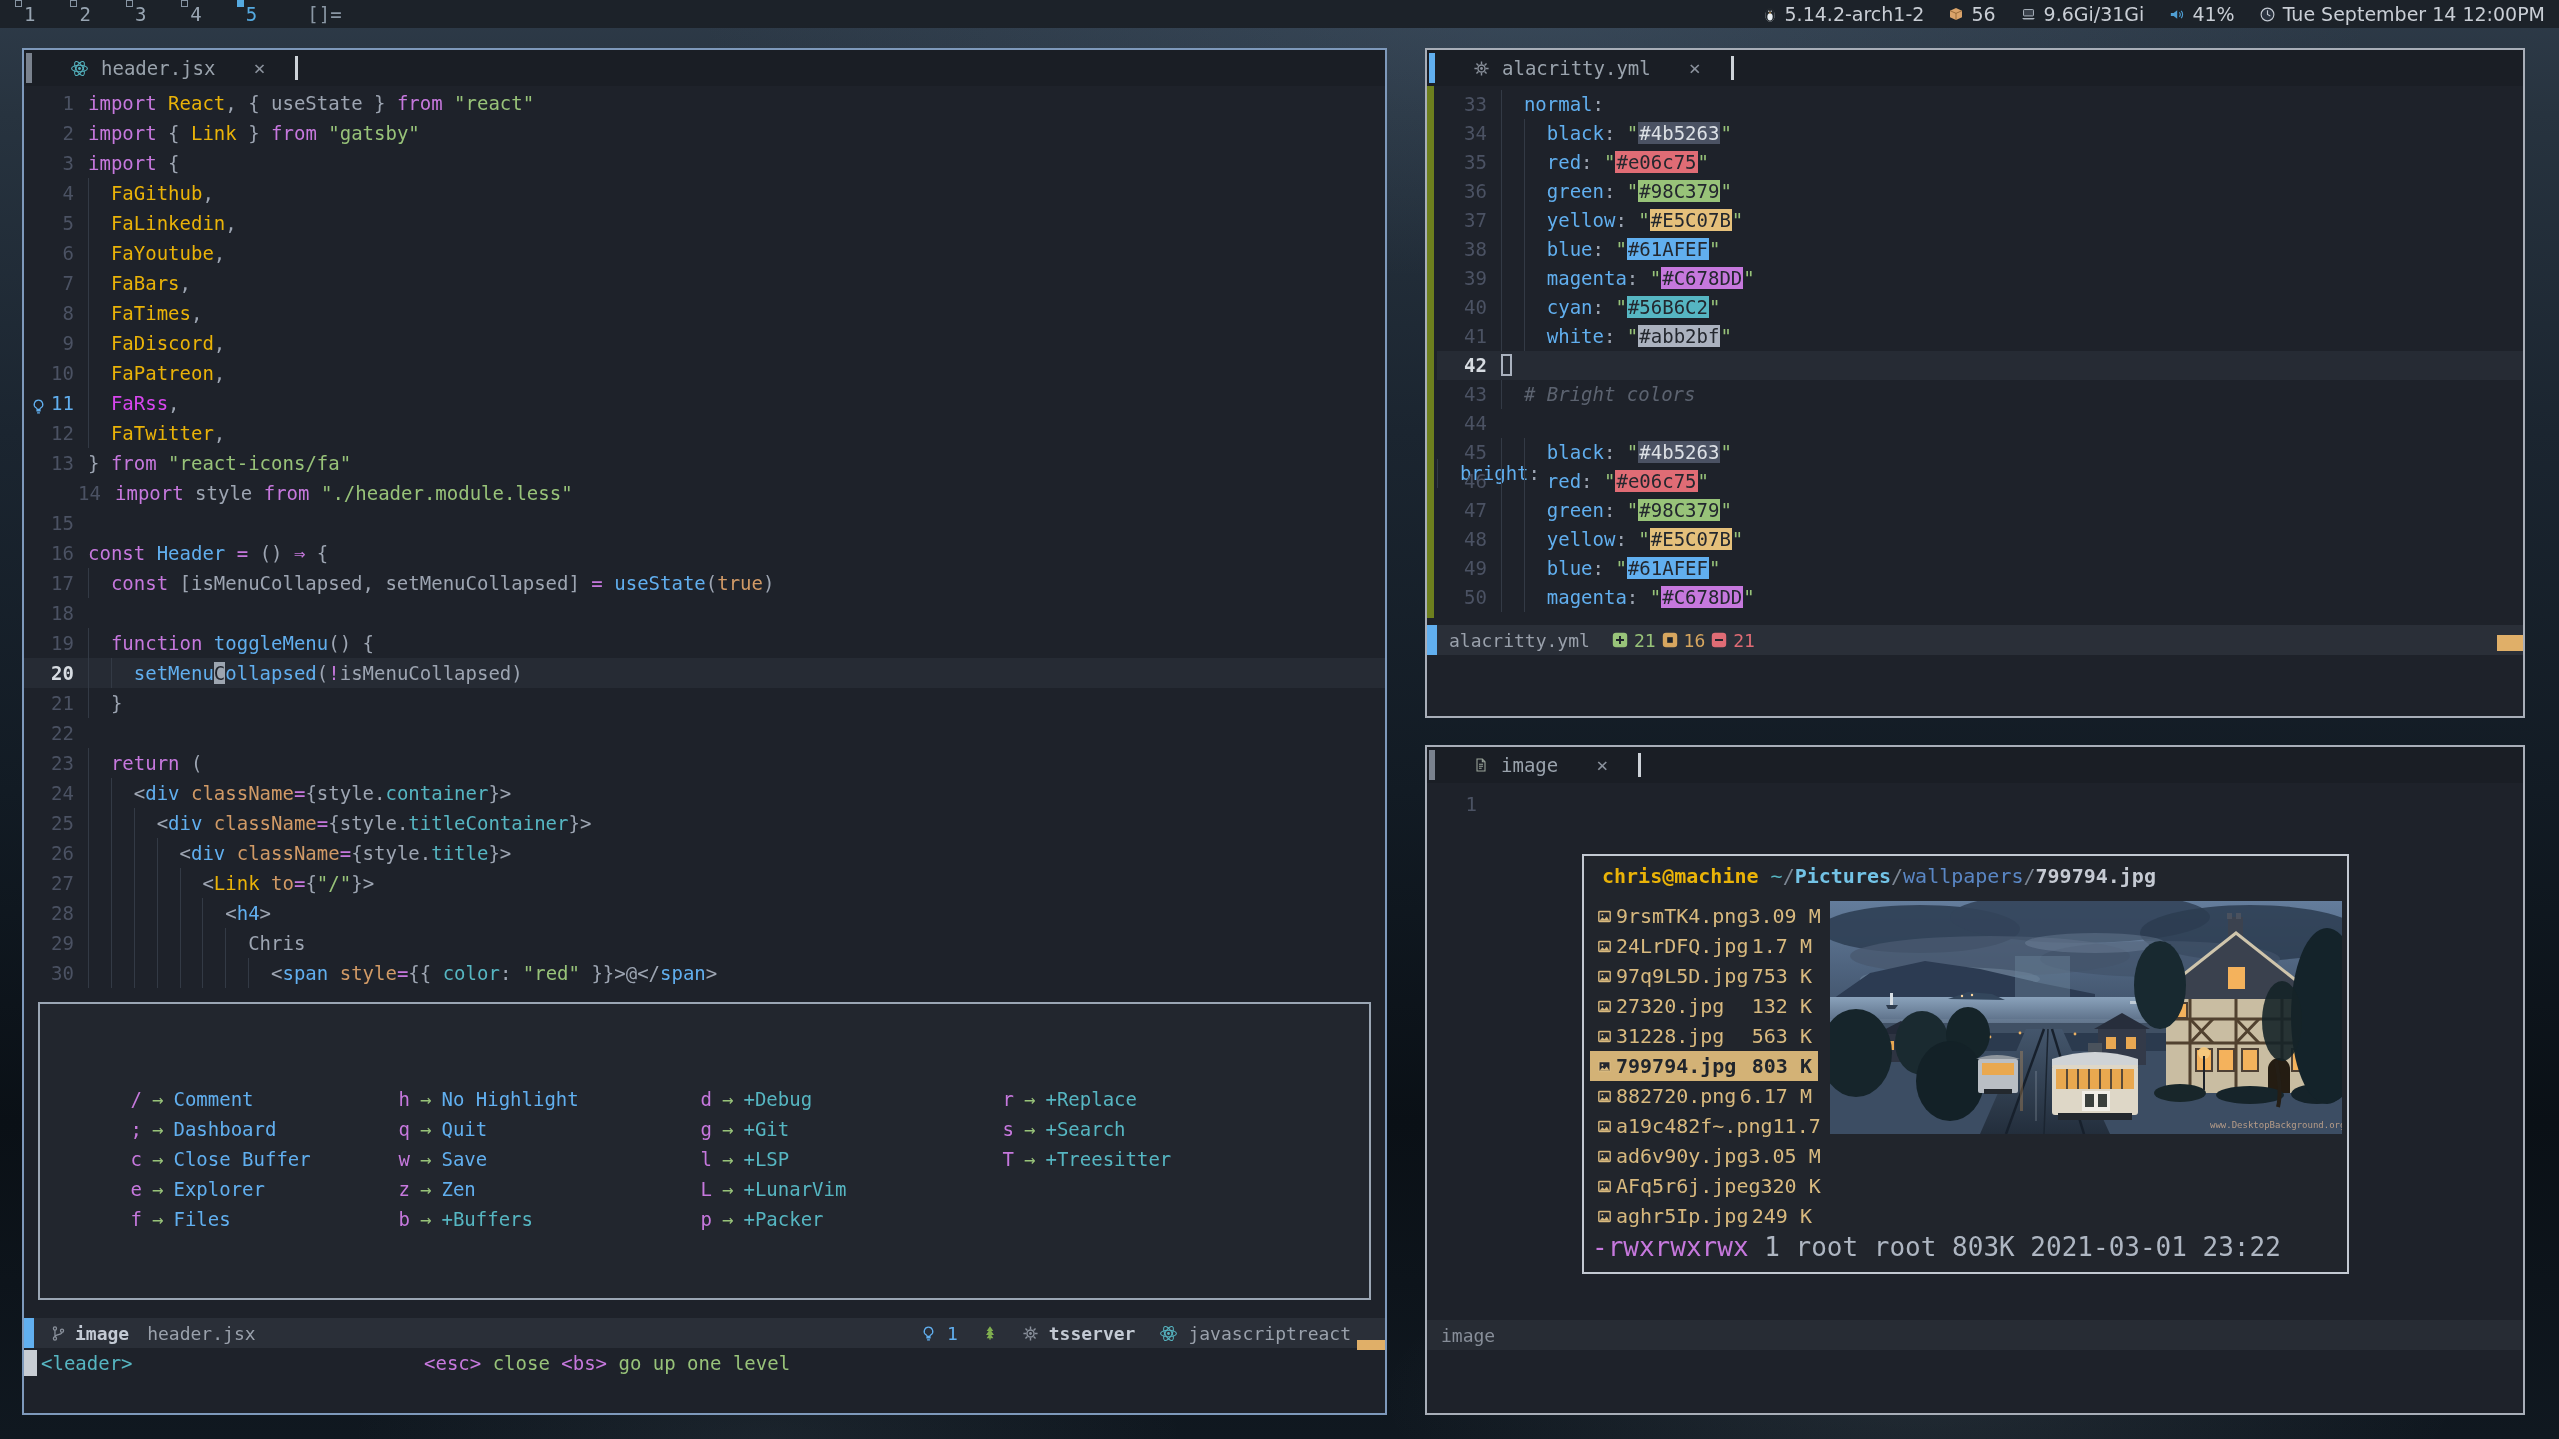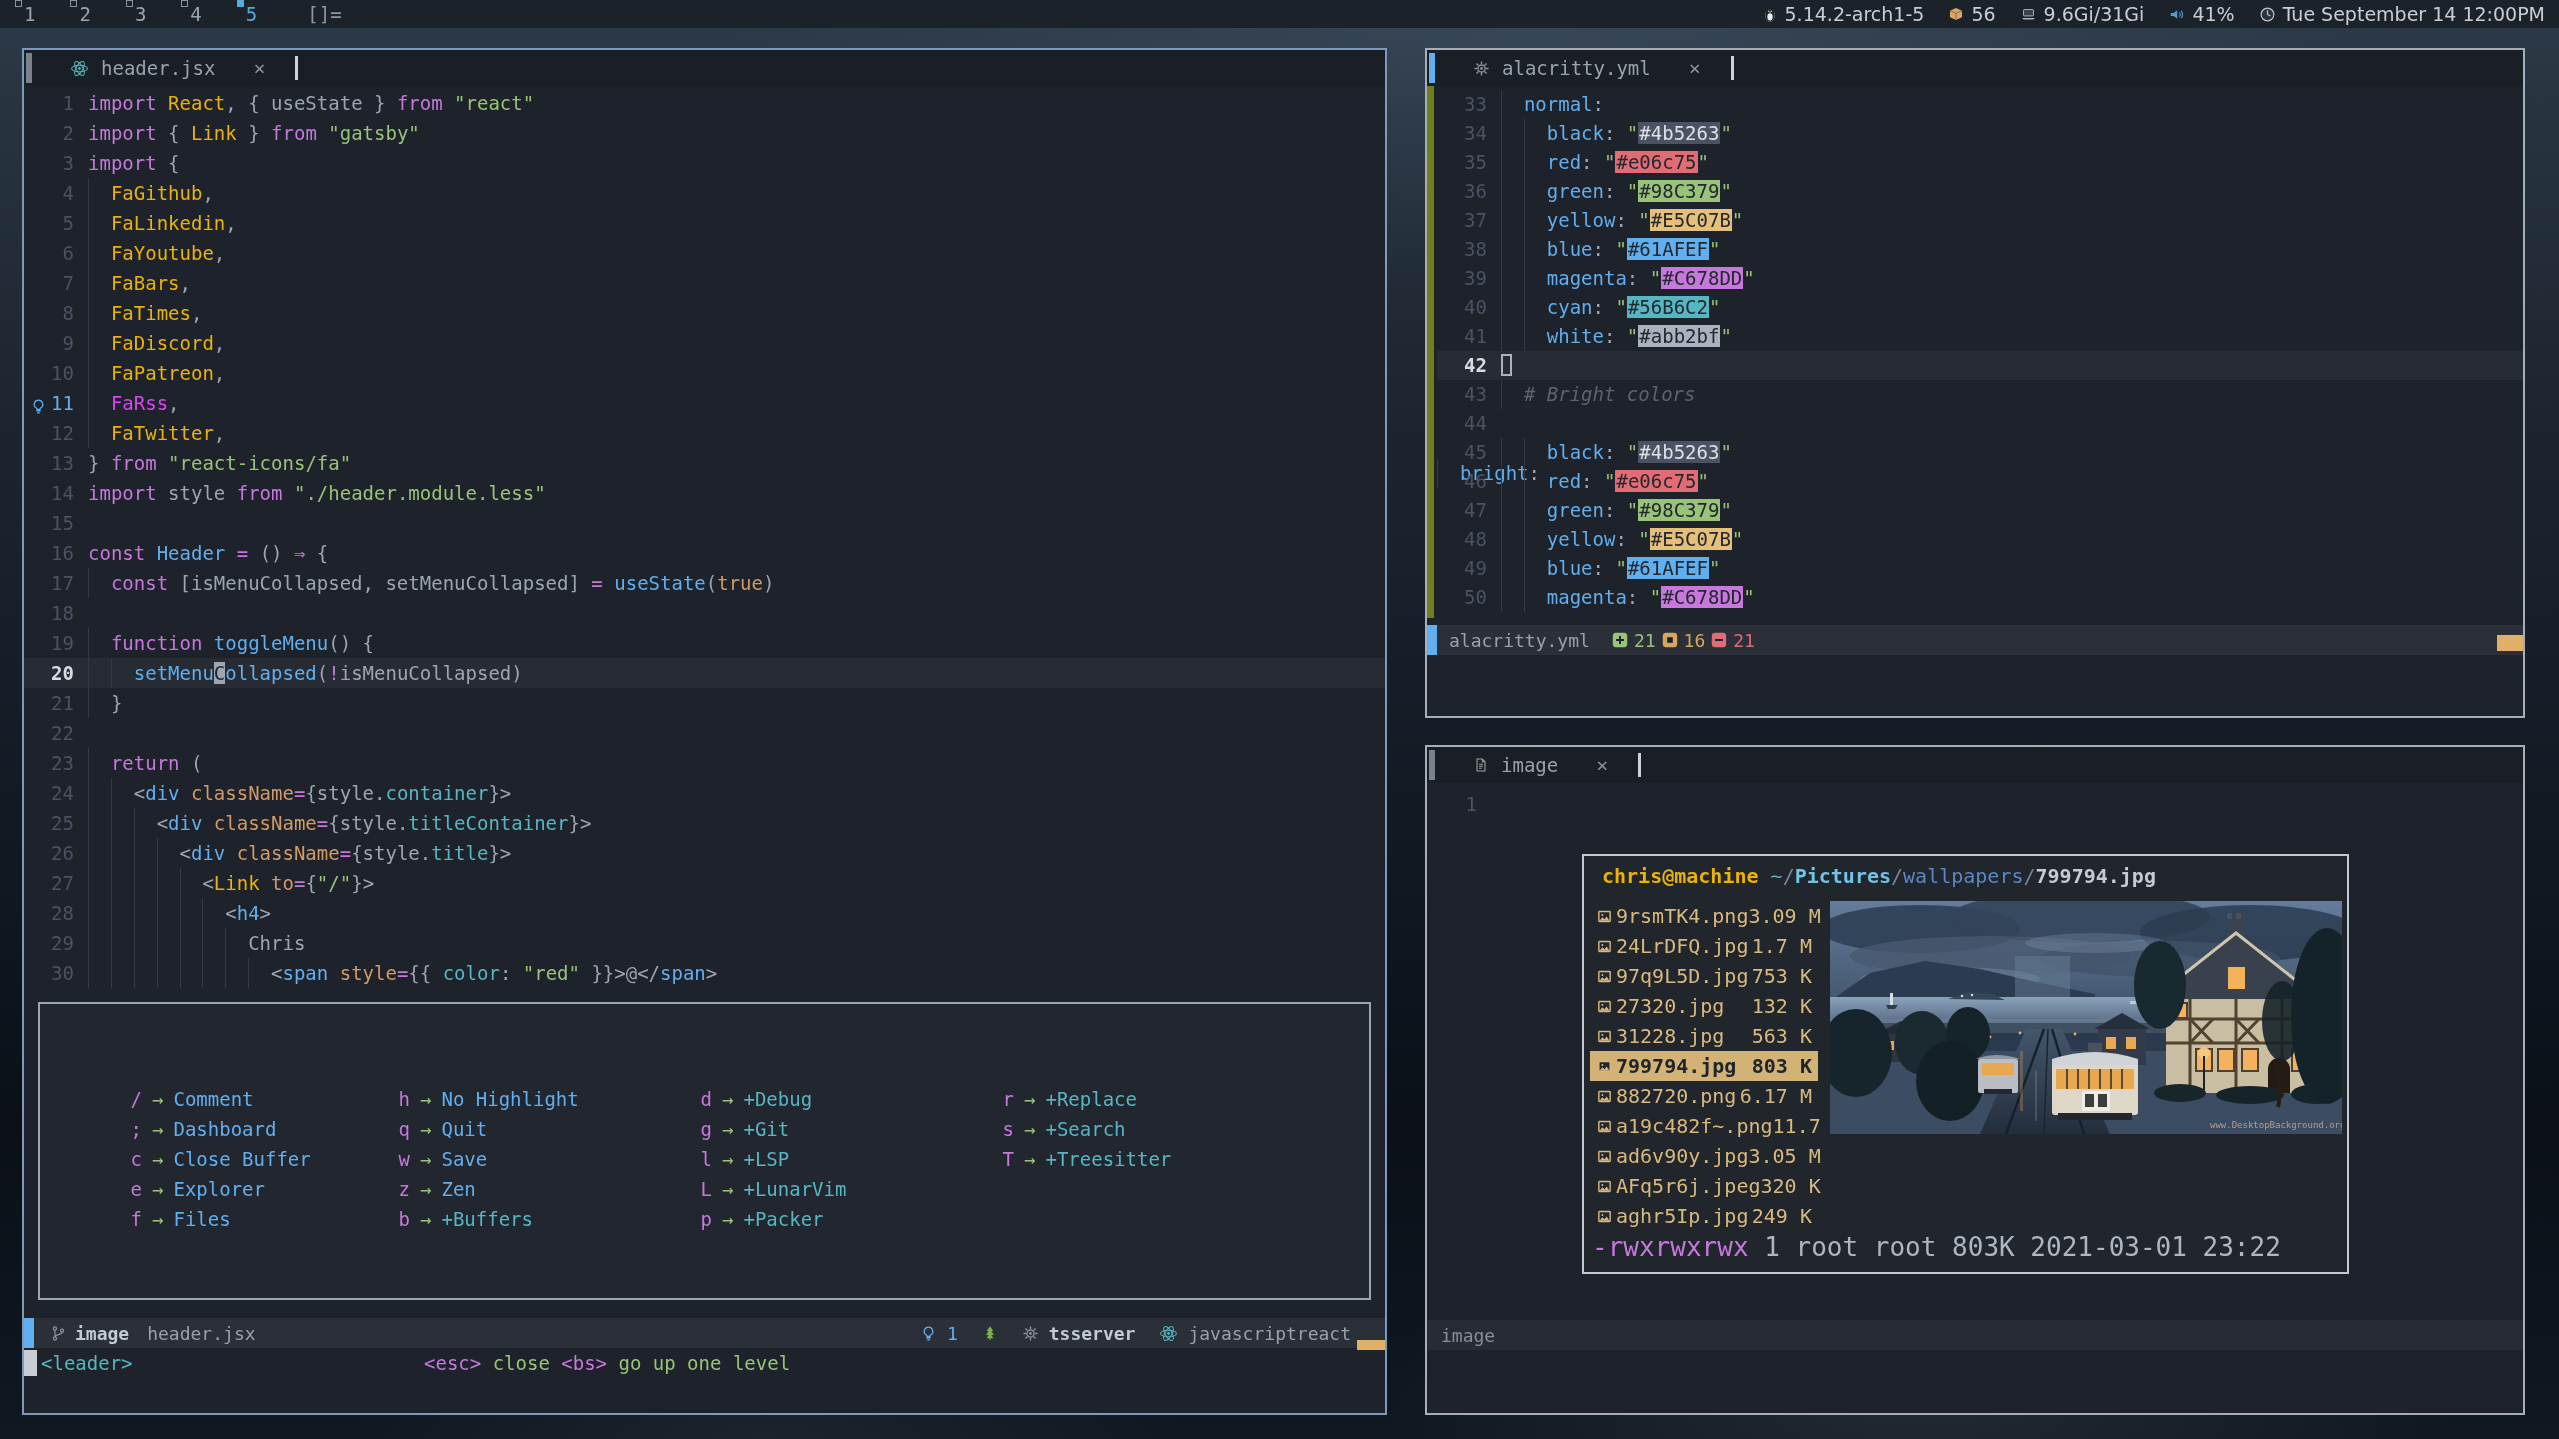--- a/index.html
+++ b/index.html
@@ -122,21 +122,21 @@
           <svg viewBox="0 0 24 24" width="16" height="17">
             <ellipse cx="12" cy="13" rx="7" ry="9.5" fill="#e8eef2"></ellipse>
             <path d="M12 2c-4.2 0-7 4.2-7 11 0 5 3 9.5 7 9.5z" fill="#20262c"></path>
             <path d="M12 2c4.2 0 7 4.2 7 11 0 5-3 9.5-7 9.5z" fill="#20262c"></path>
             <ellipse cx="12" cy="15.5" rx="4" ry="5.5" fill="#e8eef2"></ellipse>
             <circle cx="10.2" cy="7" r="1" fill="#fff"></circle>
             <circle cx="13.8" cy="7" r="1" fill="#fff"></circle>
             <path d="M10.3 9h3.4L12 11.2z" fill="#e8a33d"></path>
           </svg>
         </span>
-        <span>5.14.2-arch1-5</span>
+        <span>5.14.2-arch1-2</span>
       </span>
       <span class="titem">
         <span style="display: inline-flex;">
           <svg viewBox="0 0 24 24" width="16" height="16">
             <path d="M3 7l9-4 9 4v10l-9 4-9-4z" fill="#d9a36a"></path>
             <path d="M3 7l9 4 9-4M12 11v10" stroke="#8a6030" stroke-width="1.2" fill="none"></path>
           </svg>
         </span>
         <span>56</span>
       </span>
@@ -199,21 +199,21 @@
       <div class="crow" style="height: 30px; line-height: 30px;"><span class="lnum">7</span><span class="ltext"><div class="guide" style="left: 0ch;"></div><span class="t-p">  </span><span class="t-y">FaBars</span><span class="t-p">,</span></span></div>
       <div class="crow" style="height: 30px; line-height: 30px;"><span class="lnum">8</span><span class="ltext"><div class="guide" style="left: 0ch;"></div><span class="t-p">  </span><span class="t-y">FaTimes</span><span class="t-p">,</span></span></div>
       <div class="crow" style="height: 30px; line-height: 30px;"><span class="lnum">9</span><span class="ltext"><div class="guide" style="left: 0ch;"></div><span class="t-p">  </span><span class="t-y">FaDiscord</span><span class="t-p">,</span></span></div>
       <div class="crow" style="height: 30px; line-height: 30px;"><span class="lnum">10</span><span class="ltext"><div class="guide" style="left: 0ch;"></div><span class="t-p">  </span><span class="t-y">FaPatreon</span><span class="t-p">,</span></span></div>
       <div class="crow" style="height: 30px; line-height: 30px;"><span class="bulbsign"><svg viewBox="0 0 24 24" width="17" height="17" fill="none" stroke="#61afef" stroke-width="1.8">
             <path d="M9 18h6M10 21h4"></path>
             <path d="M12 3a6 6 0 0 0-3.5 10.9c.9.7 1.5 1.3 1.5 2.1h4c0-.8.6-1.4 1.5-2.1A6 6 0 0 0 12 3z"></path>
           </svg></span><span class="lnum blue">11</span><span class="ltext"><div class="guide" style="left: 0ch;"></div><span class="t-p">  </span><span class="t-yu">FaRss</span><span class="t-p">,</span></span></div>
       <div class="crow" style="height: 30px; line-height: 30px;"><span class="lnum">12</span><span class="ltext"><div class="guide" style="left: 0ch;"></div><span class="t-p">  </span><span class="t-y">FaTwitter</span><span class="t-p">,</span></span></div>
       <div class="crow" style="height: 30px; line-height: 30px;"><span class="lnum">13</span><span class="ltext"><span class="t-p">} </span><span class="t-k">from</span><span class="t-p"> </span><span class="t-s">"react-icons/fa"</span></span></div>
-      <div class="crow" style="height: 30px; line-height: 30px;"><span class="lnum">14</span><span class="ltext"><span class="t-k">import</span><span class="t-p"> style </span><span class="t-k">from</span><span class="t-p"> </span><span class="t-s">"./header.module.less"</span></span></div>
+      <div class="crow" style="height: 30px; line-height: 30px; margin-left: 27px;"><span class="lnum">14</span><span class="ltext"><span class="t-k">import</span><span class="t-p"> style </span><span class="t-k">from</span><span class="t-p"> </span><span class="t-s">"./header.module.less"</span></span></div>
       <div class="crow" style="height: 30px; line-height: 30px;"><span class="lnum">15</span><span class="ltext"></span></div>
       <div class="crow" style="height: 30px; line-height: 30px;"><span class="lnum">16</span><span class="ltext"><span class="t-k">const</span><span class="t-p"> </span><span class="t-f">Header</span><span class="t-p"> </span><span class="t-k">=</span><span class="t-p"> () </span><span class="t-k">⇒</span><span class="t-p"> {</span></span></div>
       <div class="crow" style="height: 30px; line-height: 30px;"><span class="lnum">17</span><span class="ltext"><div class="guide" style="left: 0ch;"></div><span class="t-p">  </span><span class="t-k">const</span><span class="t-p"> [isMenuCollapsed, setMenuCollapsed] </span><span class="t-k">=</span><span class="t-p"> </span><span class="t-f">useState</span><span class="t-p">(</span><span class="t-o">true</span><span class="t-p">)</span></span></div>
       <div class="crow" style="height: 30px; line-height: 30px;"><span class="lnum">18</span><span class="ltext"></span></div>
       <div class="crow" style="height: 30px; line-height: 30px;"><span class="lnum">19</span><span class="ltext"><div class="guide" style="left: 0ch;"></div><span class="t-p">  </span><span class="t-k">function</span><span class="t-p"> </span><span class="t-f">toggleMenu</span><span class="t-p">() {</span></span></div>
       <div class="crow cl" style="height: 30px; line-height: 30px;"><span class="lnum cur">20</span><span class="ltext"><div class="guide" style="left: 0ch;"></div><div class="guide" style="left: 2ch;"></div><span class="t-p">    </span><span class="t-f">setMenu</span><span class="t-cur">C</span><span class="t-f">ollapsed</span><span class="t-p">(</span><span class="t-k">!</span><span class="t-p">isMenuCollapsed)</span></span></div>
       <div class="crow" style="height: 30px; line-height: 30px;"><span class="lnum">21</span><span class="ltext"><div class="guide" style="left: 0ch;"></div><span class="t-p">  }</span></span></div>
       <div class="crow" style="height: 30px; line-height: 30px;"><span class="lnum">22</span><span class="ltext"></span></div>
       <div class="crow" style="height: 30px; line-height: 30px;"><span class="lnum">23</span><span class="ltext"><div class="guide" style="left: 0ch;"></div><span class="t-p">  </span><span class="t-k">return</span><span class="t-p"> (</span></span></div>
       <div class="crow" style="height: 30px; line-height: 30px;"><span class="lnum">24</span><span class="ltext"><div class="guide" style="left: 0ch;"></div><div class="guide" style="left: 2ch;"></div><span class="t-p">    &lt;</span><span class="t-f">div</span><span class="t-p"> </span><span class="t-o">className</span><span class="t-k">=</span><span class="t-p">{style.</span><span class="t-c">container</span><span class="t-p">}&gt;</span></span></div>

